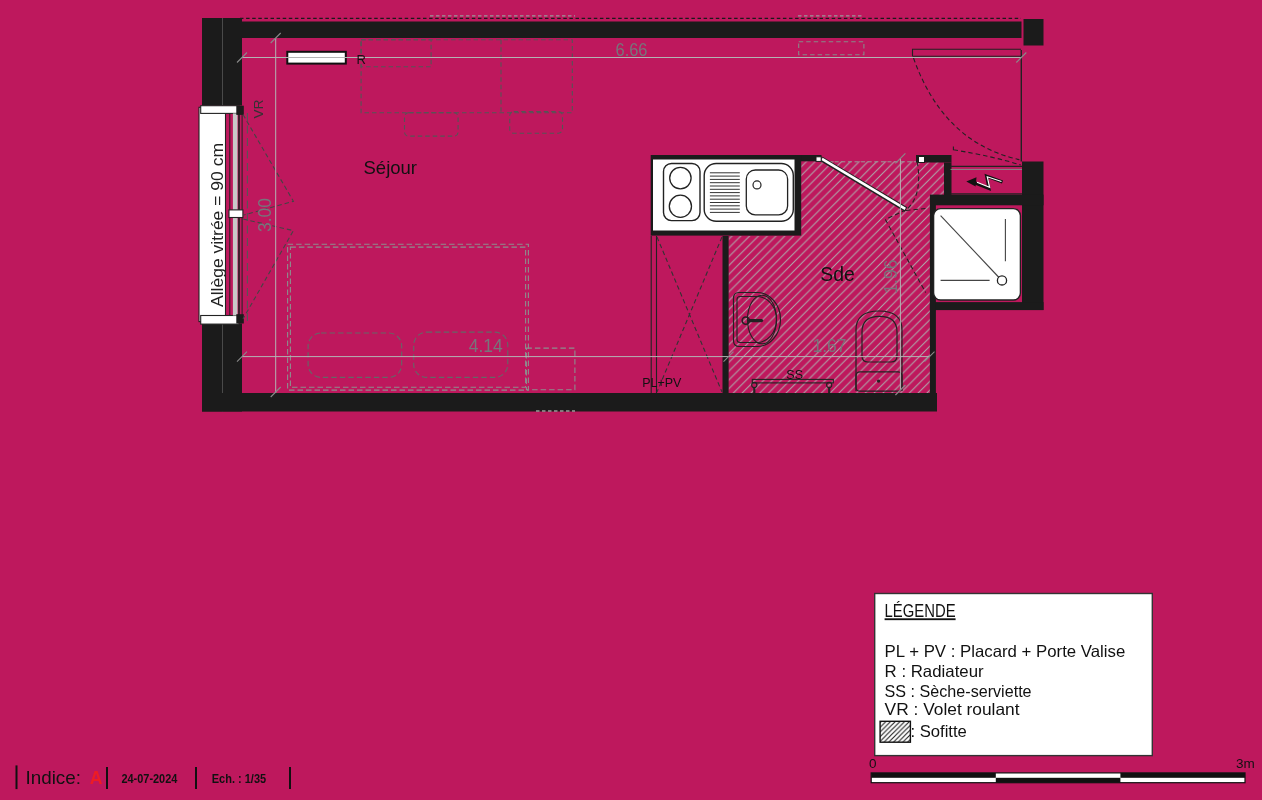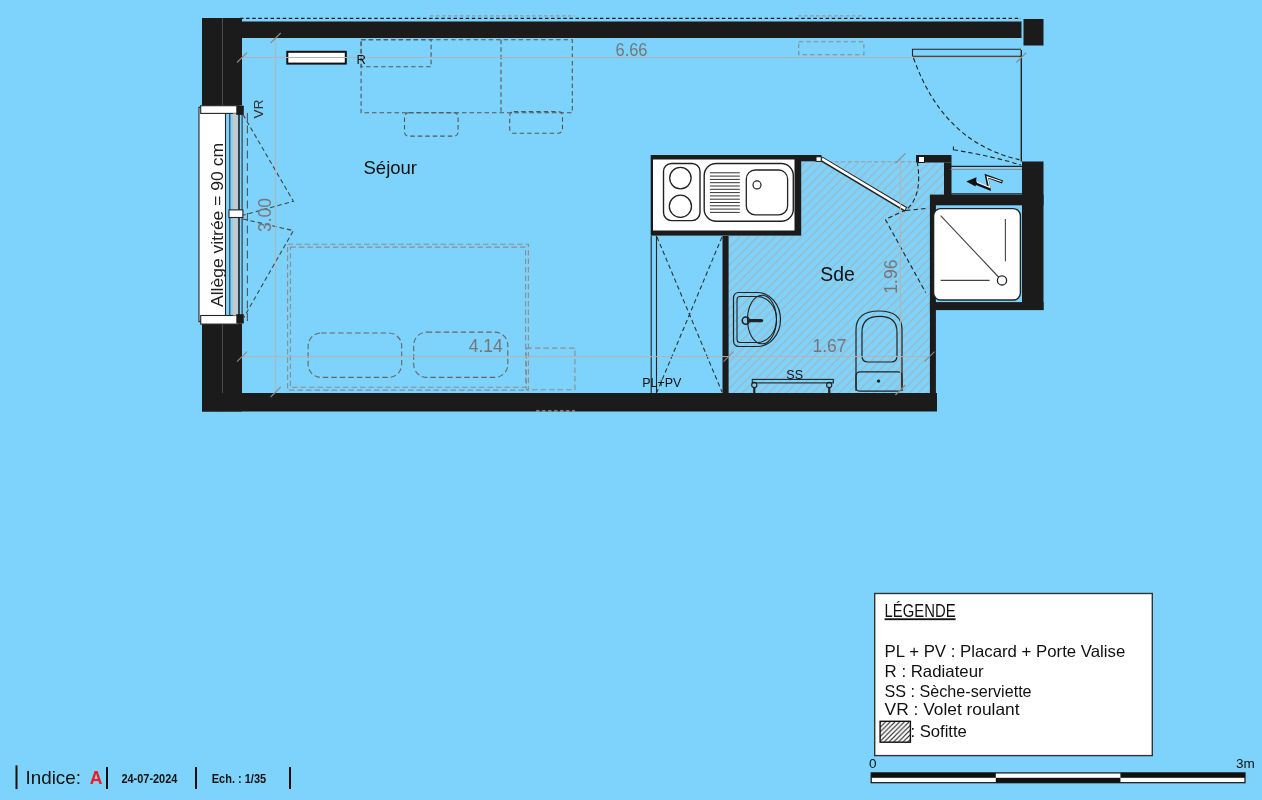--- a/index.html
+++ b/index.html
@@ -1,16 +1,16 @@
 <!DOCTYPE html>
 <html><head>
 <meta charset="utf-8">
 <style>
   html,body{margin:0;padding:0;background:#fff;}
-  #page{position:relative;width:1262px;height:800px;background:#7dd3fc;overflow:hidden;}
+  #page{position:relative;width:1262px;height:800px;background:#be185d;overflow:hidden;}
   svg{position:absolute;top:0;left:0;}
   text{font-family:"Liberation Sans", sans-serif;}
 </style>
 </head>
 <body>
 <div id="page">
 <svg width="1262" height="800" viewBox="0 0 1262 800">
 <defs>
   <pattern id="hatch" patternUnits="userSpaceOnUse" width="8.8" height="8.8">
     <path d="M-2.2,2.2 L2.2,-2.2 M0,8.8 L8.8,0 M6.6,11 L11,6.6" stroke="#adadad" stroke-width="1"></path>

